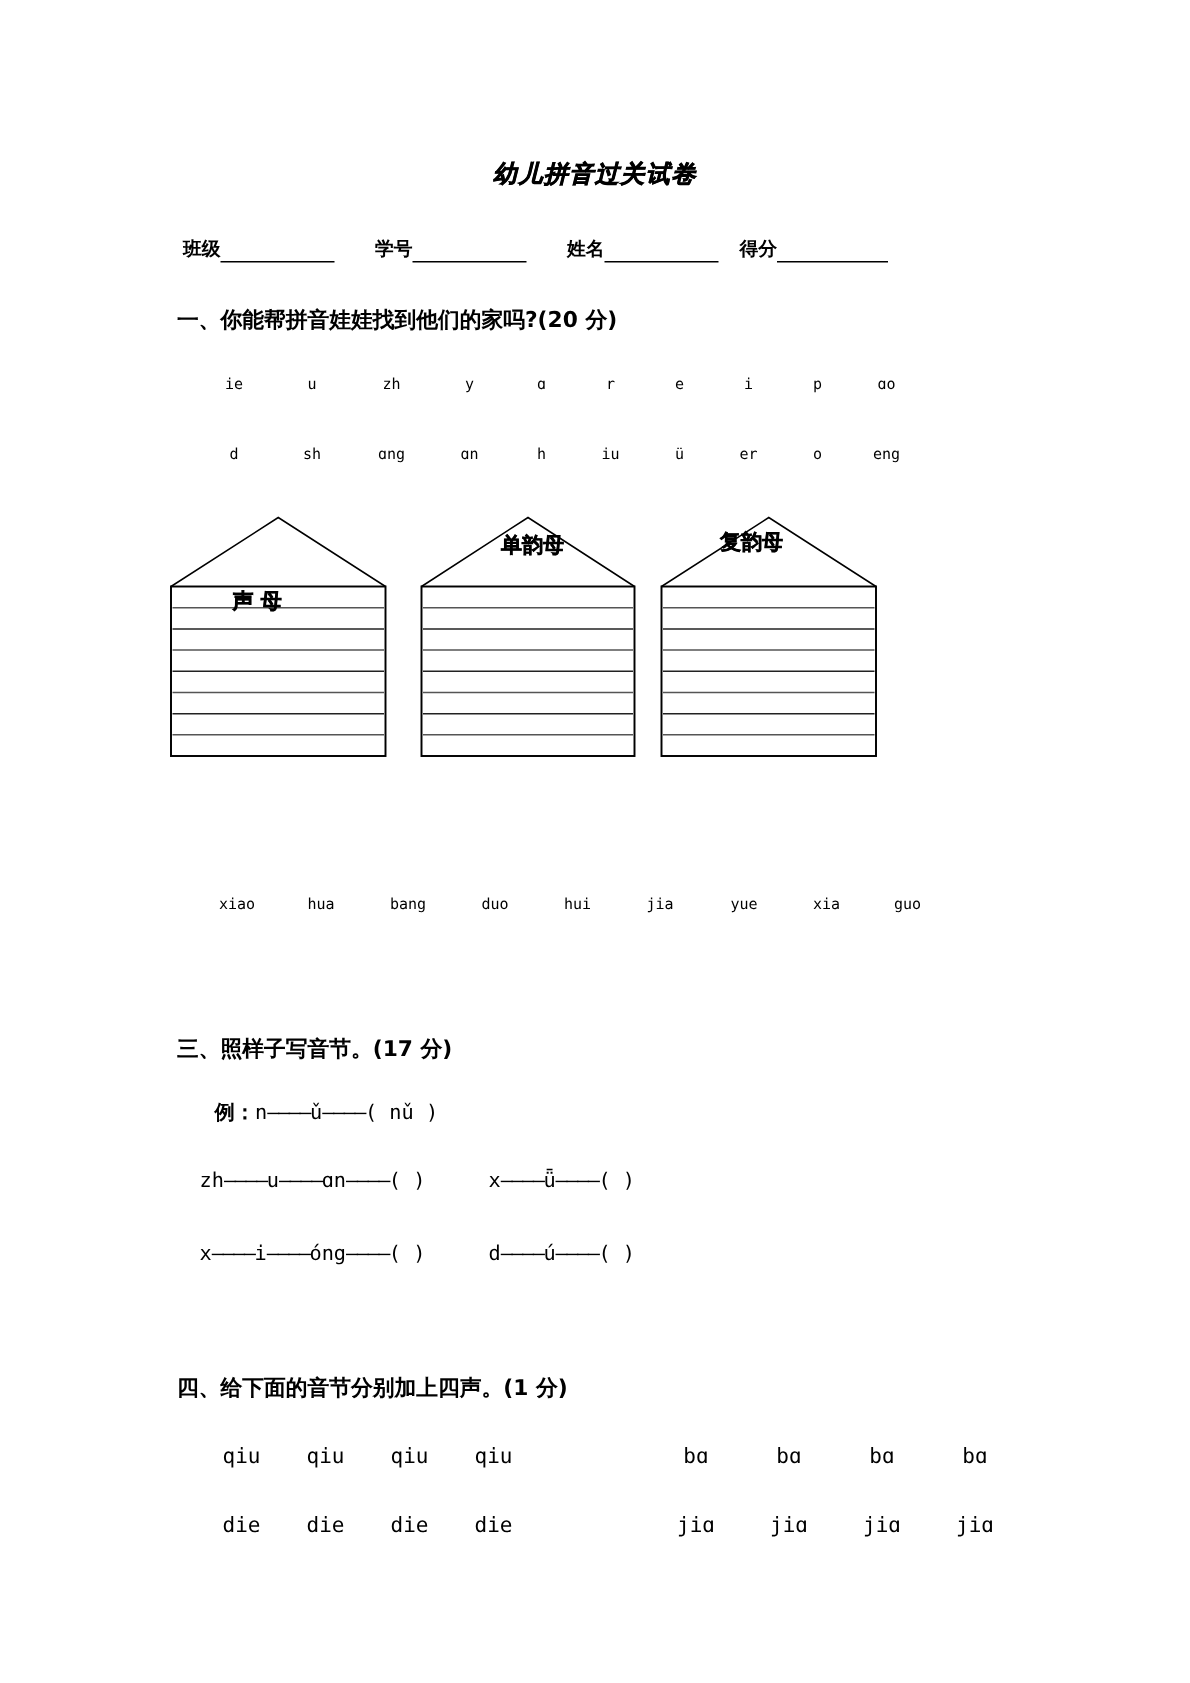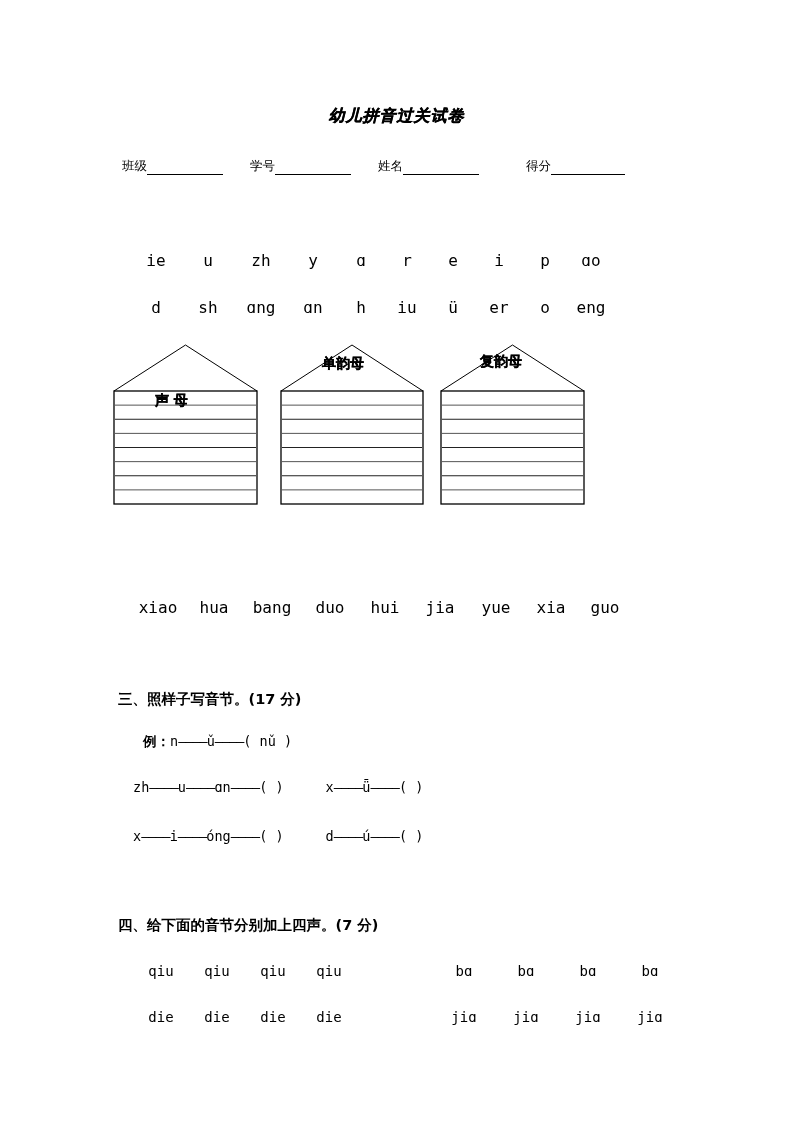--- a/index.html
+++ b/index.html
@@ -51,51 +51,51 @@
     font-size: 12.5px;
   }
   .header-field {
     position: absolute;
     top: 0;
     white-space: nowrap;
     display: flex;
     align-items: flex-end;
   }
   .header-field .fld-label {
-    font-weight: normal;
+    font-weight: bold;
   }
   .header-field .fld-blank {
     display: inline-block;
     border-bottom: 1.6px solid #000;
     height: 13px;
   }
   #hf0 { left: 0px; }
   #hf1 { left: 128px; }
   #hf2 { left: 256px; }
-  #hf3 { left: 404px; }
+  #hf3 { left: 371px; }
   #hf0 .fld-blank { width: 76px; }
   #hf1 .fld-blank { width: 76px; }
   #hf2 .fld-blank { width: 76px; }
   #hf3 .fld-blank { width: 74px; }
 
   
   .section-heading {
     position: absolute;
     font-family: "DejaVu Sans", sans-serif;
     font-weight: bold;
     font-size: 14.5px;
     white-space: nowrap;
     letter-spacing: 0px;
   }
 
   
   .pinyin-row {
     position: absolute;
     font-family: "DejaVu Sans Mono", monospace;
-    font-size: 16px;
+    font-size: 10px;
     white-space: nowrap;
   }
   .pinyin-row .tok {
     display: inline-block;
     text-align: center;
   }
 
   
   .houses {
     position: absolute;
@@ -155,20 +155,21 @@
     <span class="header-field" id="hf2">
       <span class="fld-label">姓名</span>
         <span class="fld-blank"></span>
     </span>
     <span class="header-field" id="hf3">
       <span class="fld-label">得分</span>
         <span class="fld-blank"></span>
     </span>
   </div>
 
+  <div class="section-heading" style="left:118px; top:204px;">一、你能帮拼音娃娃找到他们的家吗?(20 分)</div>
 
   <div class="pinyin-row" id="s1row0" style="left:130px; top:251px;"><span class="tok" style="width: 52px;">ie</span><span class="tok" style="width: 52px;">u</span><span class="tok" style="width: 54px;">zh</span><span class="tok" style="width: 50px;">y</span><span class="tok" style="width: 46px;">ɑ</span><span class="tok" style="width: 46px;">r</span><span class="tok" style="width: 46px;">e</span><span class="tok" style="width: 46px;">i</span><span class="tok" style="width: 46px;">p</span><span class="tok" style="width: 46px;">ɑo</span></div>
   <div class="pinyin-row" id="s1row1" style="left:130px; top:298px;"><span class="tok" style="width: 52px;">d</span><span class="tok" style="width: 52px;">sh</span><span class="tok" style="width: 54px;">ɑng</span><span class="tok" style="width: 50px;">ɑn</span><span class="tok" style="width: 46px;">h</span><span class="tok" style="width: 46px;">iu</span><span class="tok" style="width: 46px;">ü</span><span class="tok" style="width: 46px;">er</span><span class="tok" style="width: 46px;">o</span><span class="tok" style="width: 46px;">eng</span></div>
 
   <svg class="houses" id="houses-svg" width="793" height="1122">
       <g>
         <polyline points="114,391 185.5,345 257,391" fill="none" stroke="#000" stroke-width="1"></polyline>
         <rect x="114" y="391" width="143" height="113" fill="none" stroke="#000" stroke-width="1.3"></rect>
         <line x1="115" x2="256" y1="405.125" y2="405.125" stroke="#555" stroke-width="1"></line>
         <line x1="115" x2="256" y1="419.25" y2="419.25" stroke="#222" stroke-width="1"></line>
@@ -196,31 +197,31 @@
         <line x1="442" x2="583" y1="419.25" y2="419.25" stroke="#222" stroke-width="1"></line>
         <line x1="442" x2="583" y1="433.375" y2="433.375" stroke="#555" stroke-width="1"></line>
         <line x1="442" x2="583" y1="447.5" y2="447.5" stroke="#222" stroke-width="1"></line>
         <line x1="442" x2="583" y1="461.625" y2="461.625" stroke="#555" stroke-width="1"></line>
         <line x1="442" x2="583" y1="475.75" y2="475.75" stroke="#222" stroke-width="1"></line>
         <line x1="442" x2="583" y1="489.875" y2="489.875" stroke="#555" stroke-width="1"></line>
       </g>
     </svg>
 
   <div class="house-label" style="left:155px; top:361px;margin-top:31px;">声 母</div>
-  <div class="house-label" style="left:322px; top:355px;">单韵母</div>
+  <div class="house-label" style="left:334px; top:355px;">单韵母</div>
   <div class="house-label" style="left:480px; top:353px;text-align:center;">复韵母</div>
 
 
   <div class="pinyin-row" id="s2row" style="left:130px; top:598px;"><span class="tok" style="width: 56px;">xiao</span><span class="tok" style="width: 56px;">hua</span><span class="tok" style="width: 60px;">bang</span><span class="tok" style="width: 56px;">duo</span><span class="tok" style="width: 54px;">hui</span><span class="tok" style="width: 56px;">jia</span><span class="tok" style="width: 56px;">yue</span><span class="tok" style="width: 54px;">xia</span><span class="tok" style="width: 54px;">guo</span></div>
 
   <div class="section-heading" style="left:118px; top:690px;">三、照样子写音节。(17 分)</div>
 
   <div class="eq-row" id="s3example" style="left:143px; top:733px;"><span class="eq-part" style="font-family: &quot;DejaVu Sans&quot;, sans-serif; font-weight: bold;">例：</span><span class="eq-part">n</span><span class="eq-dash">————</span><span class="eq-part"> ǔ </span><span class="eq-dash">————</span><span class="eq-part">( nǔ )</span></div>
 
   <div class="eq-row" id="s3row0" style="left:133px; top:779px;"><span class="eq-item"><span class="eq-part">zh</span><span class="eq-dash">————</span><span class="eq-part"> u </span><span class="eq-dash">————</span><span class="eq-part"> ɑn </span><span class="eq-dash">————</span><span class="eq-part">(    )</span></span><span class="eq-item" style="margin-left: 42px;"><span class="eq-part">x</span><span class="eq-dash">————</span><span class="eq-part"> ǖ </span><span class="eq-dash">————</span><span class="eq-part">(    )</span></span></div>
   <div class="eq-row" id="s3row1" style="left:133px; top:828px;"><span class="eq-item"><span class="eq-part">x</span><span class="eq-dash">————</span><span class="eq-part"> i </span><span class="eq-dash">————</span><span class="eq-part"> óng </span><span class="eq-dash">————</span><span class="eq-part">(    )</span></span><span class="eq-item" style="margin-left: 42px;"><span class="eq-part">d</span><span class="eq-dash">————</span><span class="eq-part"> ú </span><span class="eq-dash">————</span><span class="eq-part">(    )</span></span></div>
 
-  <div class="section-heading" style="left:118px; top:916px;">四、给下面的音节分别加上四声。(7 分)</div>
+  <div class="section-heading" style="left:118px; top:916px;">四、给下面的音节分别加上四声。(1 分)</div>
 
   <div class="tone-row" id="s4row0" style="left:133px; top:963px;"><span class="tone-group"><span class="tok" style="width: 56px;">qiu</span><span class="tok" style="width: 56px;">qiu</span><span class="tok" style="width: 56px;">qiu</span><span class="tok" style="width: 56px;">qiu</span></span><span class="tone-group" style="margin-left: 76px;"><span class="tok" style="width: 62px;">bɑ</span><span class="tok" style="width: 62px;">bɑ</span><span class="tok" style="width: 62px;">bɑ</span><span class="tok" style="width: 62px;">bɑ</span></span></div>
   <div class="tone-row" id="s4row1" style="left:133px; top:1009px;"><span class="tone-group"><span class="tok" style="width: 56px;">die</span><span class="tok" style="width: 56px;">die</span><span class="tok" style="width: 56px;">die</span><span class="tok" style="width: 56px;">die</span></span><span class="tone-group" style="margin-left: 76px;"><span class="tok" style="width: 62px;">jiɑ</span><span class="tok" style="width: 62px;">jiɑ</span><span class="tok" style="width: 62px;">jiɑ</span><span class="tok" style="width: 62px;">jiɑ</span></span></div>
 
 </div>
 
 </body></html>

